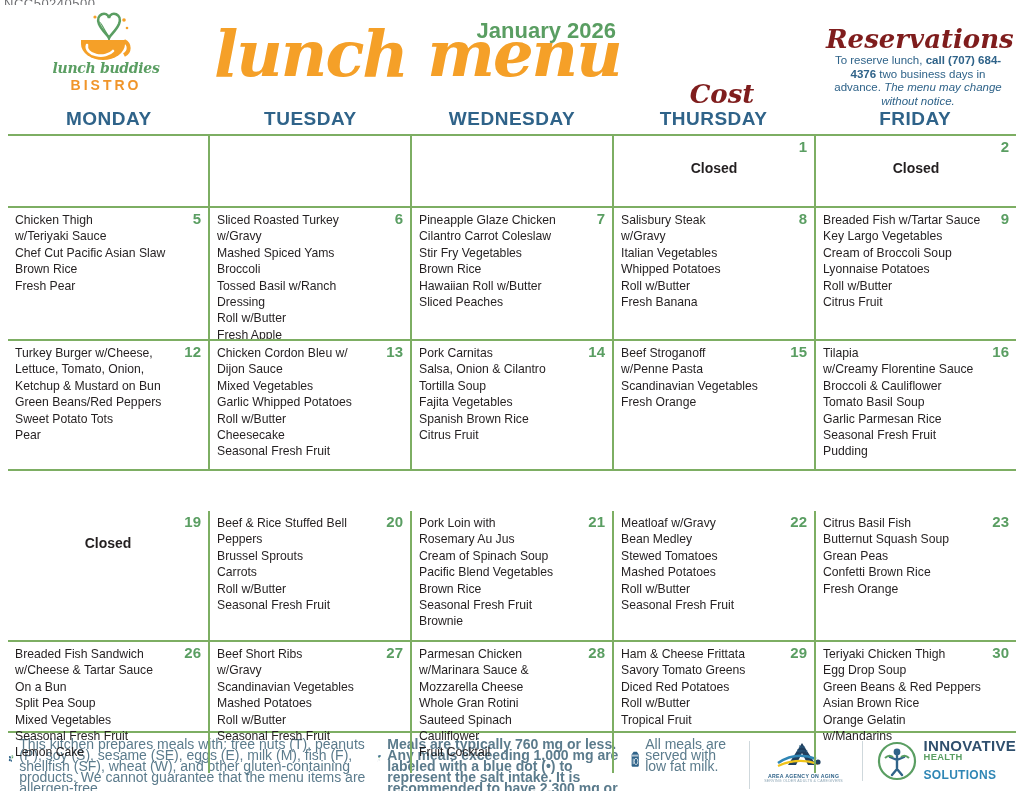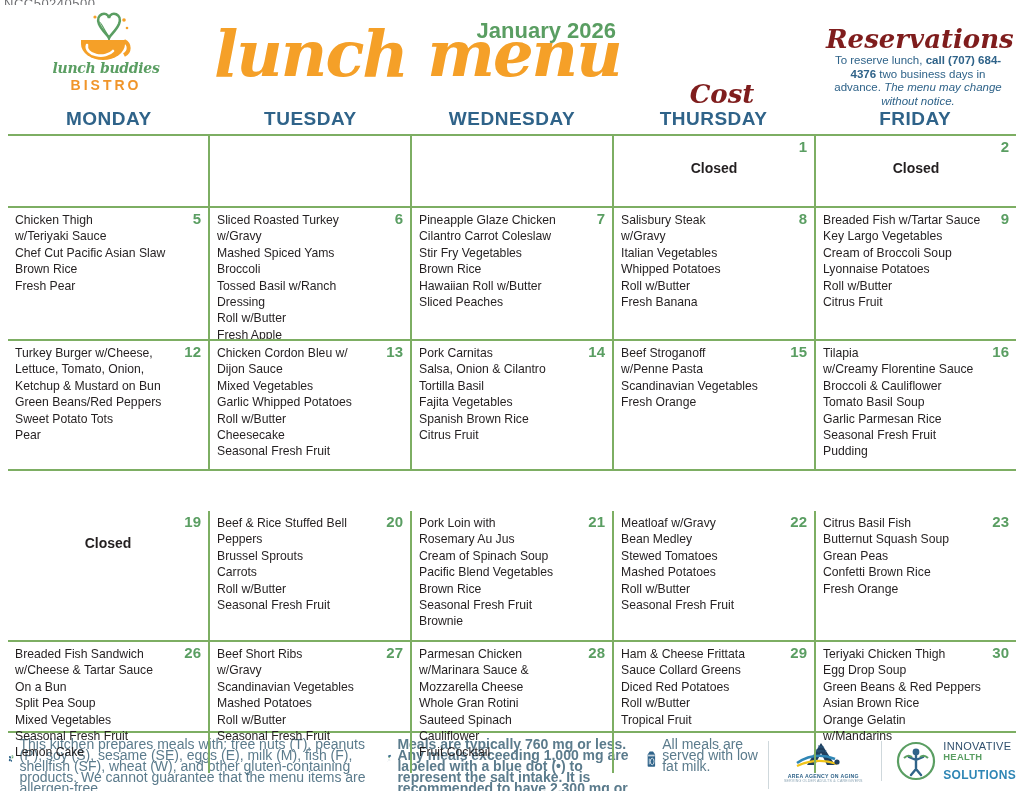--- a/index.html
+++ b/index.html
@@ -149,21 +149,21 @@
   .f-sep { width: 1px; background: #cfd8dc; align-self: stretch; margin: 2px 4px; }
   .f-allergen { width: 400px; }
   .f-sodium { width: 272px; font-weight: bold; }
   .f-milk   { width: 120px; }
   .brandlogos { display: flex; align-items: center; gap: 10px; margin-left: auto; }
   .aaa-logo { width: 88px; text-align:center; }
   .aaa-cap { font-size: 5.2px; color:#2f6389; letter-spacing:.3px; font-weight:bold;}
   .aaa-cap2 { font-size: 3.6px; color:#8aa3b3; letter-spacing:.2px;}
   .ihs { display:flex; align-items:center; gap:7px; }
   .ihs-text { line-height: 10.5px; }
-  .ihs-1 { font-size: 11px; font-weight: normal; color:#2f4f6d; letter-spacing:.3px;}
+  .ihs-1 { font-size: 15px; font-weight: bold; color:#2f4f6d; letter-spacing:.3px;}
   .ihs-2 { font-size: 9.4px; font-weight: bold; color:#5a9e62; letter-spacing:.3px;}
   .ihs-3 { font-size: 12px; font-weight: bold; color:#2f86b5; letter-spacing:.3px;margin-top:8px;}
 </style>
 </head>
 <body>
 
 <div class="topcode">NCC50240500</div>
 
 <div class="header">
 
@@ -304,21 +304,21 @@
           <li>Roll w/Butter</li>
           <li>Cheesecake</li>
           <li>Seasonal Fresh Fruit</li>
         </ul>
       </div>
       <div class="cell">
         <div class="daynum">14</div>
         <ul class="items">
           <li>Pork Carnitas</li>
           <li>Salsa, Onion &amp; Cilantro</li>
-          <li>Tortilla Basil</li>
+          <li>Tortilla Soup</li>
           <li>Fajita Vegetables</li>
           <li>Spanish Brown Rice</li>
           <li>Citrus Fruit</li>
         </ul>
       </div>
       <div class="cell">
         <div class="daynum">15</div>
         <ul class="items">
           <li>Beef Stroganoff</li>
           <li>w/Penne Pasta</li>
@@ -422,21 +422,21 @@
           <li>Whole Gran Rotini</li>
           <li>Sauteed Spinach</li>
           <li>Cauliflower</li>
           <li>Fruit Cocktail</li>
         </ul>
       </div>
       <div class="cell">
         <div class="daynum">29</div>
         <ul class="items">
           <li>Ham &amp; Cheese Frittata</li>
-          <li>Sauce Collard Greens</li>
+          <li>Savory Tomato Greens</li>
           <li>Diced Red Potatoes</li>
           <li>Roll w/Butter</li>
           <li>Tropical Fruit</li>
         </ul>
       </div>
       <div class="cell">
         <div class="daynum">30</div>
         <ul class="items">
           <li>Teriyaki Chicken Thigh</li>
           <li>Egg Drop Soup</li>

